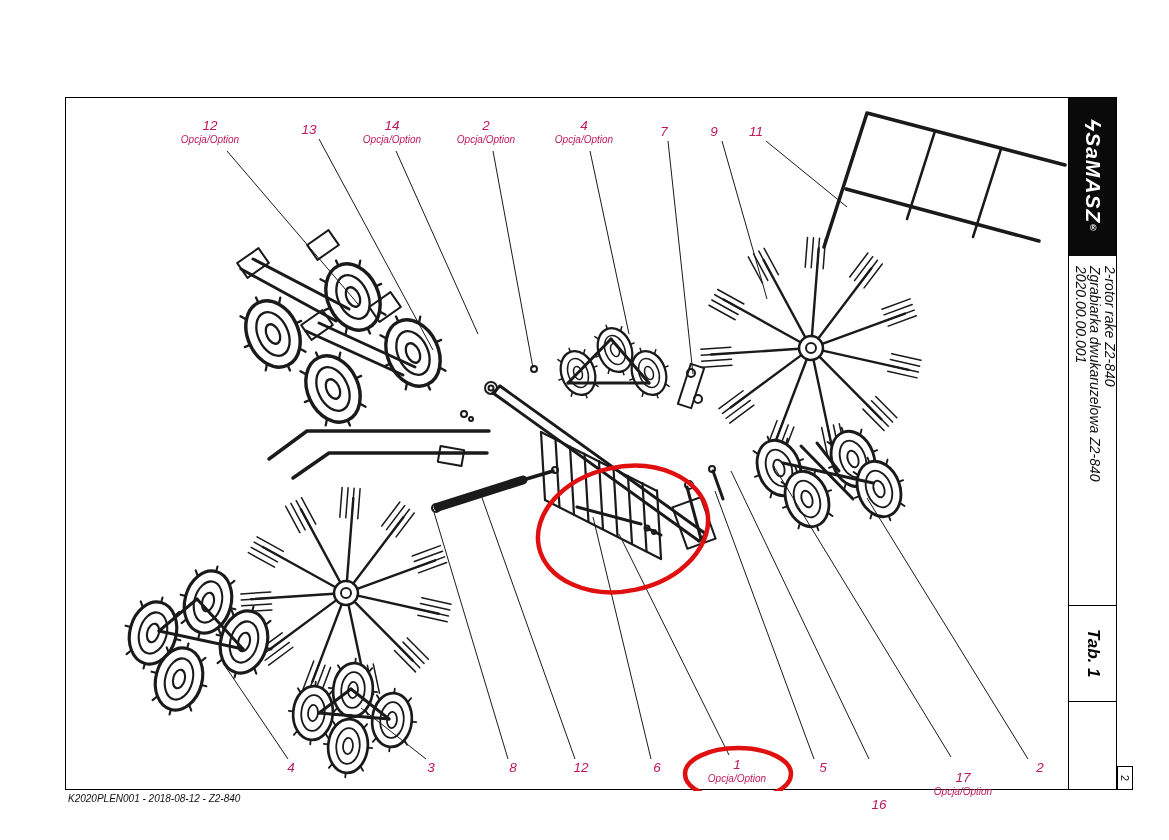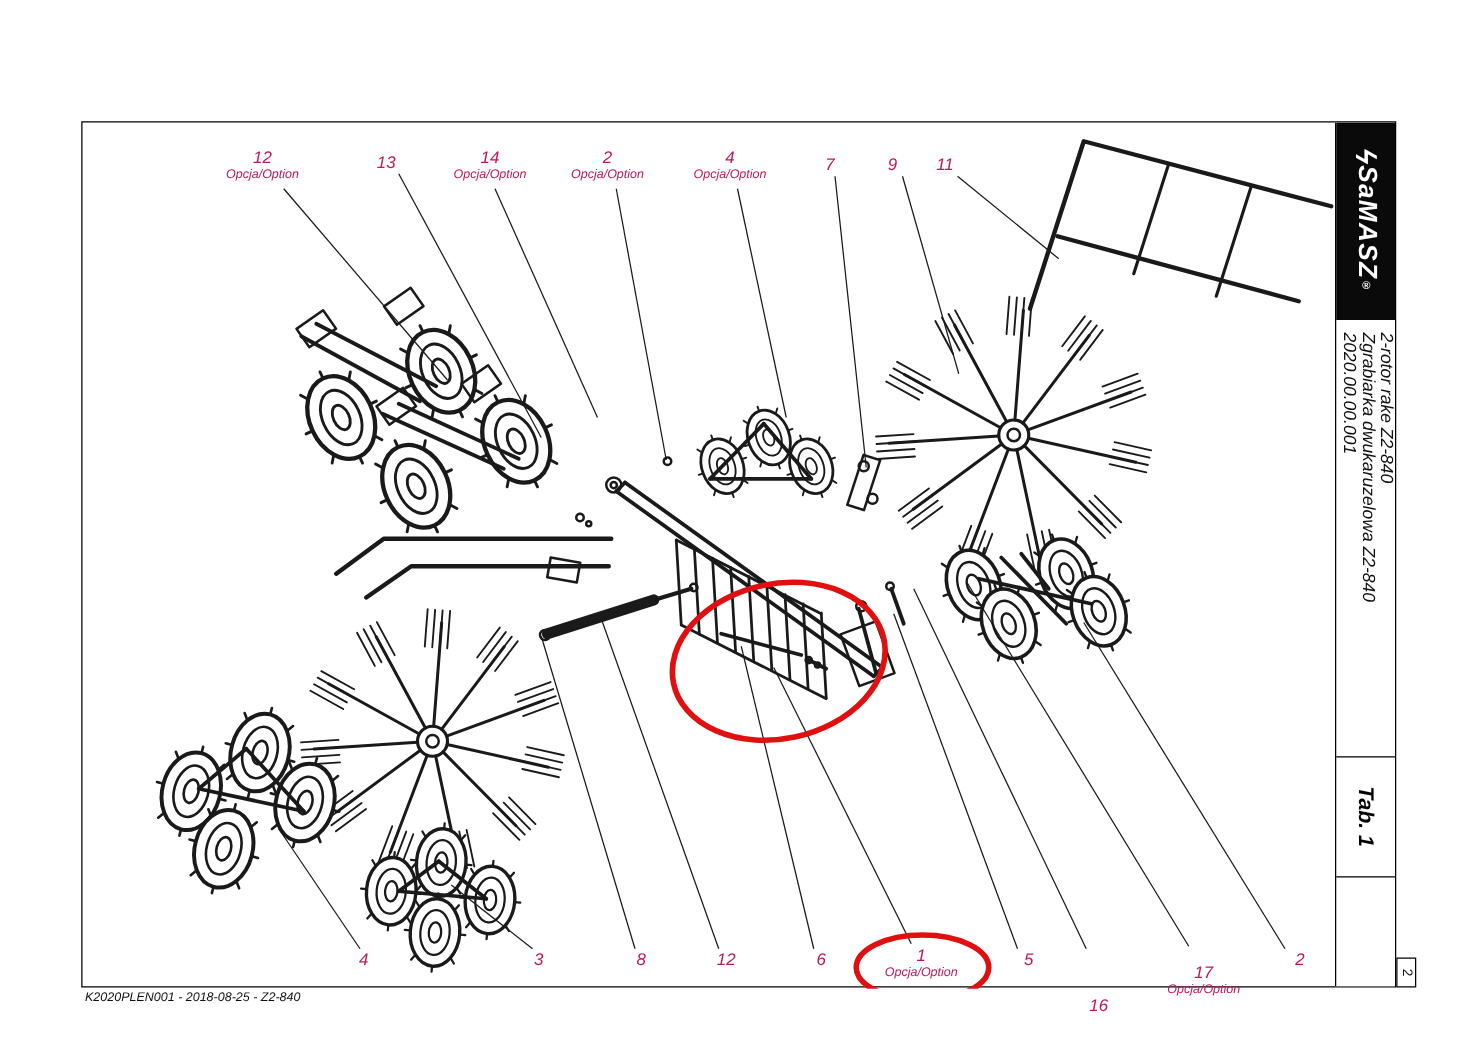--- a/index.html
+++ b/index.html
@@ -298,21 +298,21 @@
         <span>Tab. 1</span>
       </div>
       <div id="blank-box"></div>
     </div>
   </div>
 
   <div id="pagenum">
     <span>2</span>
   </div>
 
-  <div id="footer">K2020PLEN001 - 2018-08-25 - Z2-840</div>
+  <div id="footer">K2020PLEN001 - 2018-08-12 - Z2-840</div>
 
   <div id="callout-layer">
       <div class="callout" style="left: 210px; top: 118px;">
         <span class="num">12</span>
         <span class="opt">Opcja/Option</span>
       </div>
       <div class="callout" style="left: 309px; top: 122px;">
         <span class="num">13</span>
       </div>
       <div class="callout" style="left: 392px; top: 118px;">

